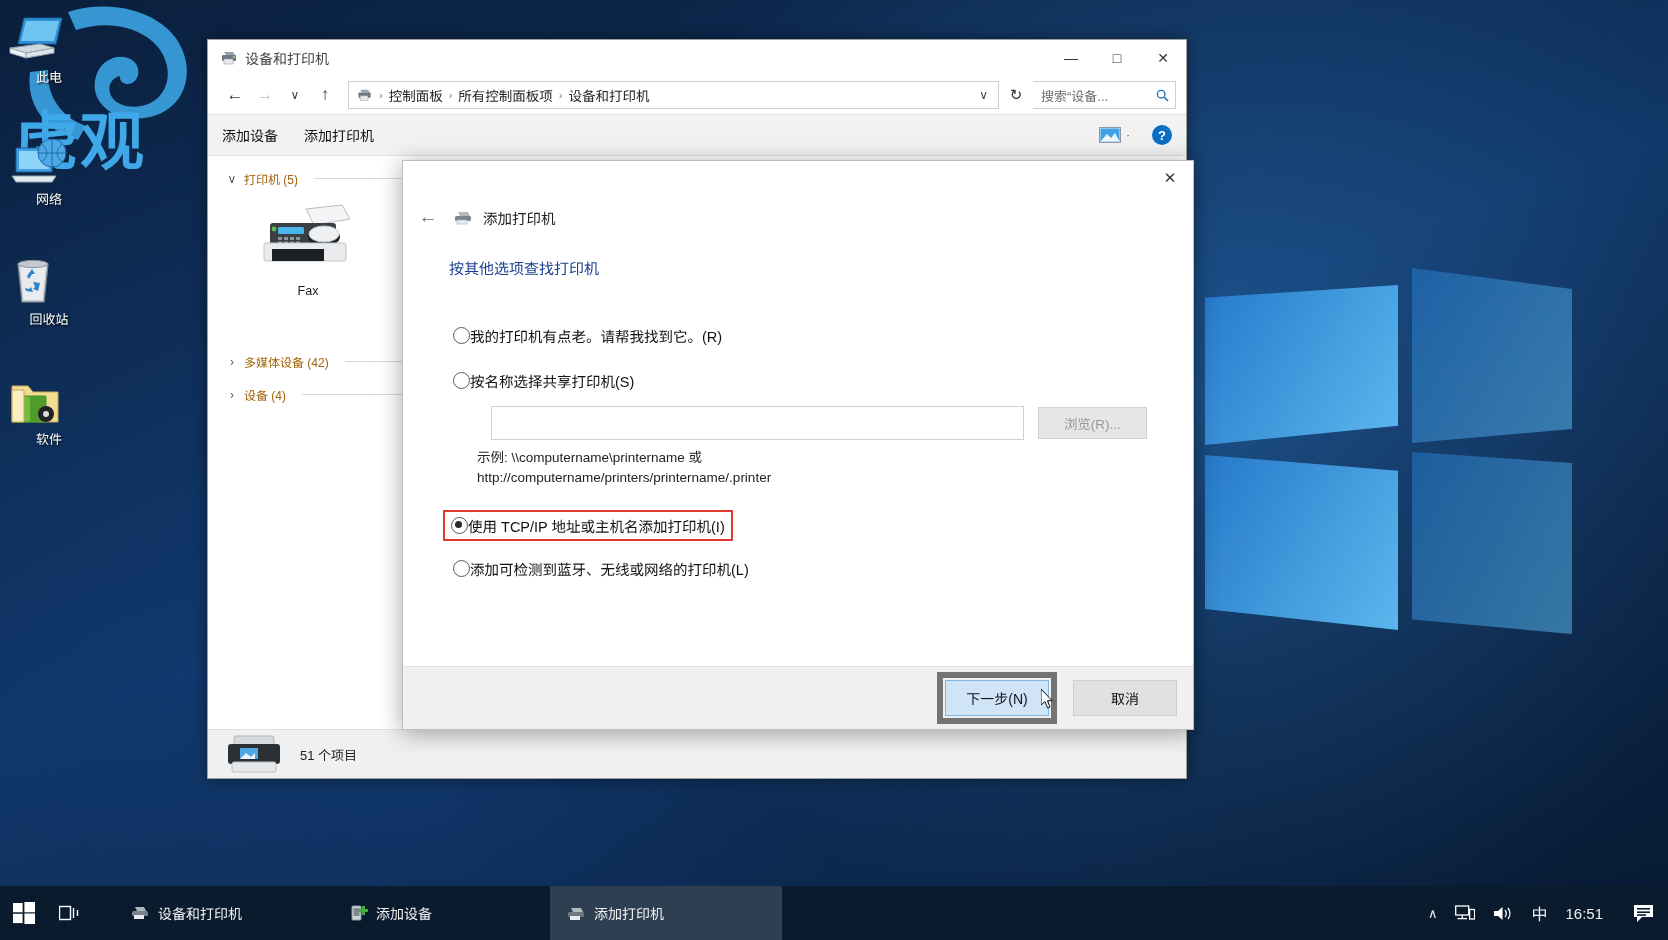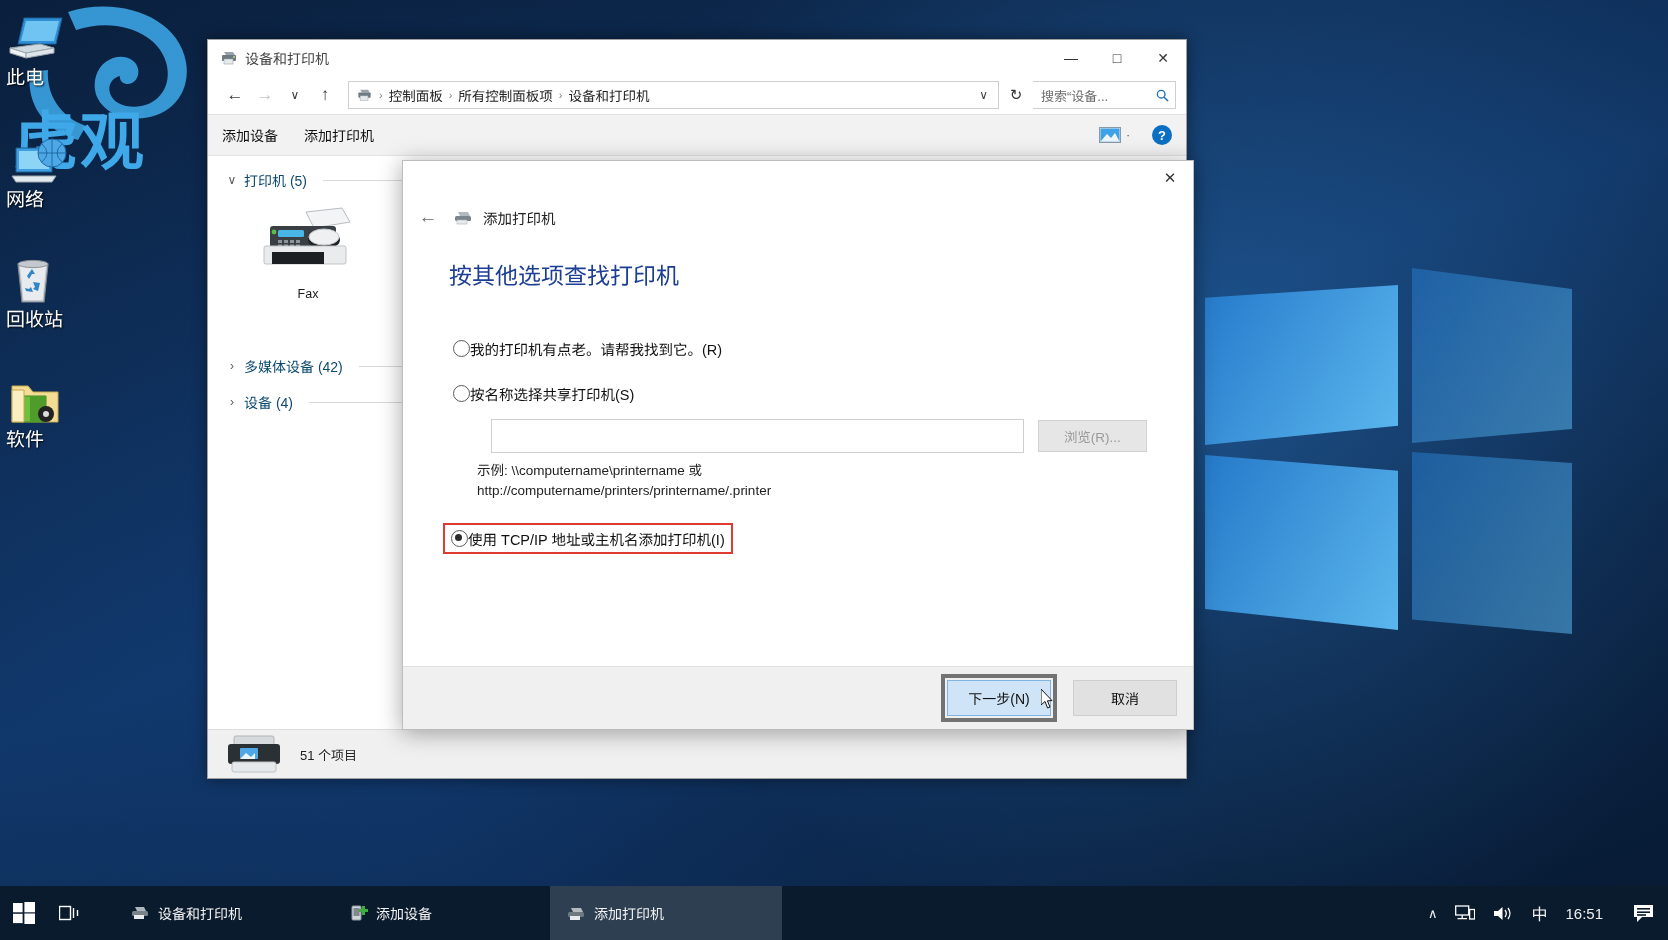--- a/index.html
+++ b/index.html
@@ -46,22 +46,23 @@
   .hero-pane{
     position:absolute;
     background: linear-gradient(120deg, rgba(40,130,215,.85), rgba(95,190,245,.95));
     box-shadow: 0 0 50px 12px rgba(70,170,240,.45);
   }
 
   
   .desk-icon{
     position:absolute;
     width:86px;
+    text-align:center;
     color:#fff;
-    font-size:19px;
+    font-size:13px;
     text-shadow:1px 1px 2px rgba(0,0,0,.9);
     cursor:default;
   }
   .desk-icon .glyph{ display:block; height:52px; margin-bottom:4px;}
   .desk-icon .label{ display:block; line-height:15px;}
 
   
   #explorer{
     position:absolute;
     left:207px; top:39px;
@@ -151,21 +152,21 @@
     background:#fff;
     padding:14px 18px 0 18px;
     overflow:hidden;
     position:relative;
   }
   .group-head{
     display:flex; align-items:center; gap:6px;
     margin-bottom:6px;
   }
   .group-head .chev{ color:#5d5d5d; font-size:12px; width:12px; text-align:center;}
-  .group-head .gtitle{ color:#0c4a6e; font-size:14px; }
+  .group-head .gtitle{ color:#a16207; font-size:12px; }
   .group-head .rule{ flex:1 1 auto; height:1px; background:#d8d8d8; margin-left:10px;}
 
   .tiles{ display:flex; gap:34px; padding:10px 0 6px 28px;}
   .tile{ width:108px; text-align:center; font-size:12.5px; color:#1a1a1a;}
   .tile .tname{ margin-top:8px; line-height:16px;}
 
   .group-head.collapsed{ margin-top:16px;}
 
   .statusbar{
     height:48px; background:#f0f0f0;
@@ -207,21 +208,21 @@
   }
   .dlg-nav .dn-icon{ display:flex; }
   .dlg-nav .dn-title{ font-size:14.5px; color:#222; }
 
   .dlg-body{
     flex:1 1 auto;
     padding:18px 46px 0 46px;
     position:relative;
   }
   .dlg-heading{
-    font-size:23px; color:#1c3f94; font-weight:normal;
+    font-size:15px; color:#1c3f94; font-weight:normal;
     margin:0 0 44px 0;
   }
   .radio-row{
     display:flex; align-items:center;
     gap:0;
     margin-bottom:18px;
     font-size:14.5px; color:#111;
     position:relative;
     width:max-content;
     padding:3px 4px;
@@ -275,21 +276,21 @@
   .btn{
     width:102px; height:34px;
     font-size:14px; color:#111;
     background:#e1e1e1; border:1px solid #cfcfcf;
     display:flex; align-items:center; justify-content:center;
   }
   .btn.primary{
     background:#cfe4f7; border:1px solid #7fb4e3;
   }
   .btn-wrap.highlight{
-    border:4px solid #737373;
+    border:6px solid #737373;
     padding:2px;
     display:inline-block;
   }
   .cursor{
     position:absolute;
     left:1041px; top:689px;
     width:14px;height:22px;
     pointer-events:none;
   }
 
@@ -581,20 +582,24 @@
       <p class="example">
         <span>示例: \\computername\printername 或</span><br>
         <span>http://computername/printers/printername/.printer</span>
       </p>
 
       <div class="radio-row highlight">
         <span class="radio checked"></span>
         <span>使用 TCP/IP 地址或主机名添加打印机(I)</span>
       </div>
 
+      <div class="radio-row">
+        <span class="radio"></span>
+        <span>添加可检测到蓝牙、无线或网络的打印机(L)</span>
+      </div>
 
     </div>
 
     <div class="dlg-footer">
       <span class="btn-wrap highlight">
         <div class="btn primary">下一步(N)</div>
       </span>
       <div class="btn">取消</div>
     </div>
   </div>

